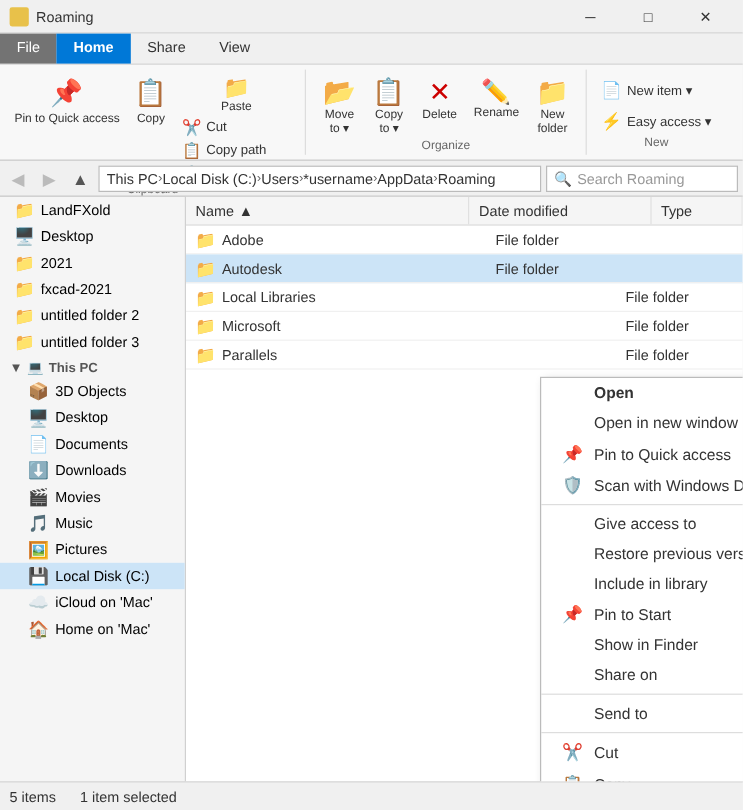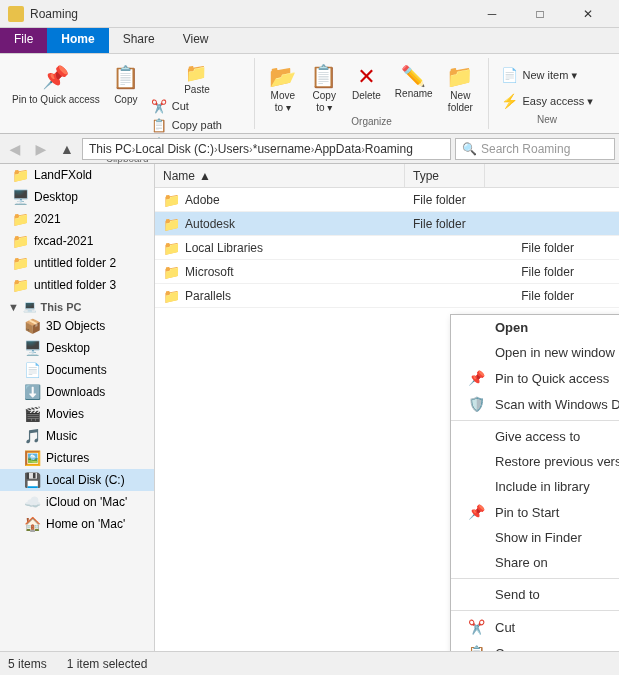--- a/index.html
+++ b/index.html
@@ -56,21 +56,21 @@
       border-bottom: 1px solid #d0d0d0;
       height: 26px;
     }
     .ribbon-tab {
       padding: 4px 14px;
       font-size: 12px;
       cursor: pointer;
       color: #333;
     }
     .ribbon-tab.active {
-      background: #701a75;
+      background: #737373;
       color: white;
     }
 
     
     .ribbon {
       background: #f8f8f8;
       border-bottom: 1px solid #c0c0c0;
       display: flex;
       align-items: stretch;
       height: 80px;
@@ -258,20 +258,21 @@
       background: white;
       overflow: hidden;
       position: relative;
     }
     .file-list-header {
       display: flex;
       background: #f5f5f5;
       border-bottom: 1px solid #ddd;
       height: 24px;
       align-items: center;
+      justify-content: space-between;
     }
     .col-header {
       font-size: 12px;
       color: #333;
       padding: 0 8px;
       height: 100%;
       display: flex;
       align-items: center;
       cursor: pointer;
       border-right: 1px solid #e0e0e0;
@@ -553,20 +554,23 @@
     </div>
   </div>
 
   <div class="file-list-area">
 
     <div class="file-list-header">
       <div class="col-header col-name">
         <span>Name</span>
         <span style="margin-left:4px;">▲</span>
       </div>
+      <div class="col-header col-date">
+        <span>Date modified</span>
+      </div>
       <div class="col-header col-type">
         <span>Type</span>
       </div>
     </div>
 
     <div class="file-row">
       <div class="file-cell" style="width:250px;">
         <span class="file-icon folder-yellow">📁</span>
         <span>Adobe</span>
       </div>

